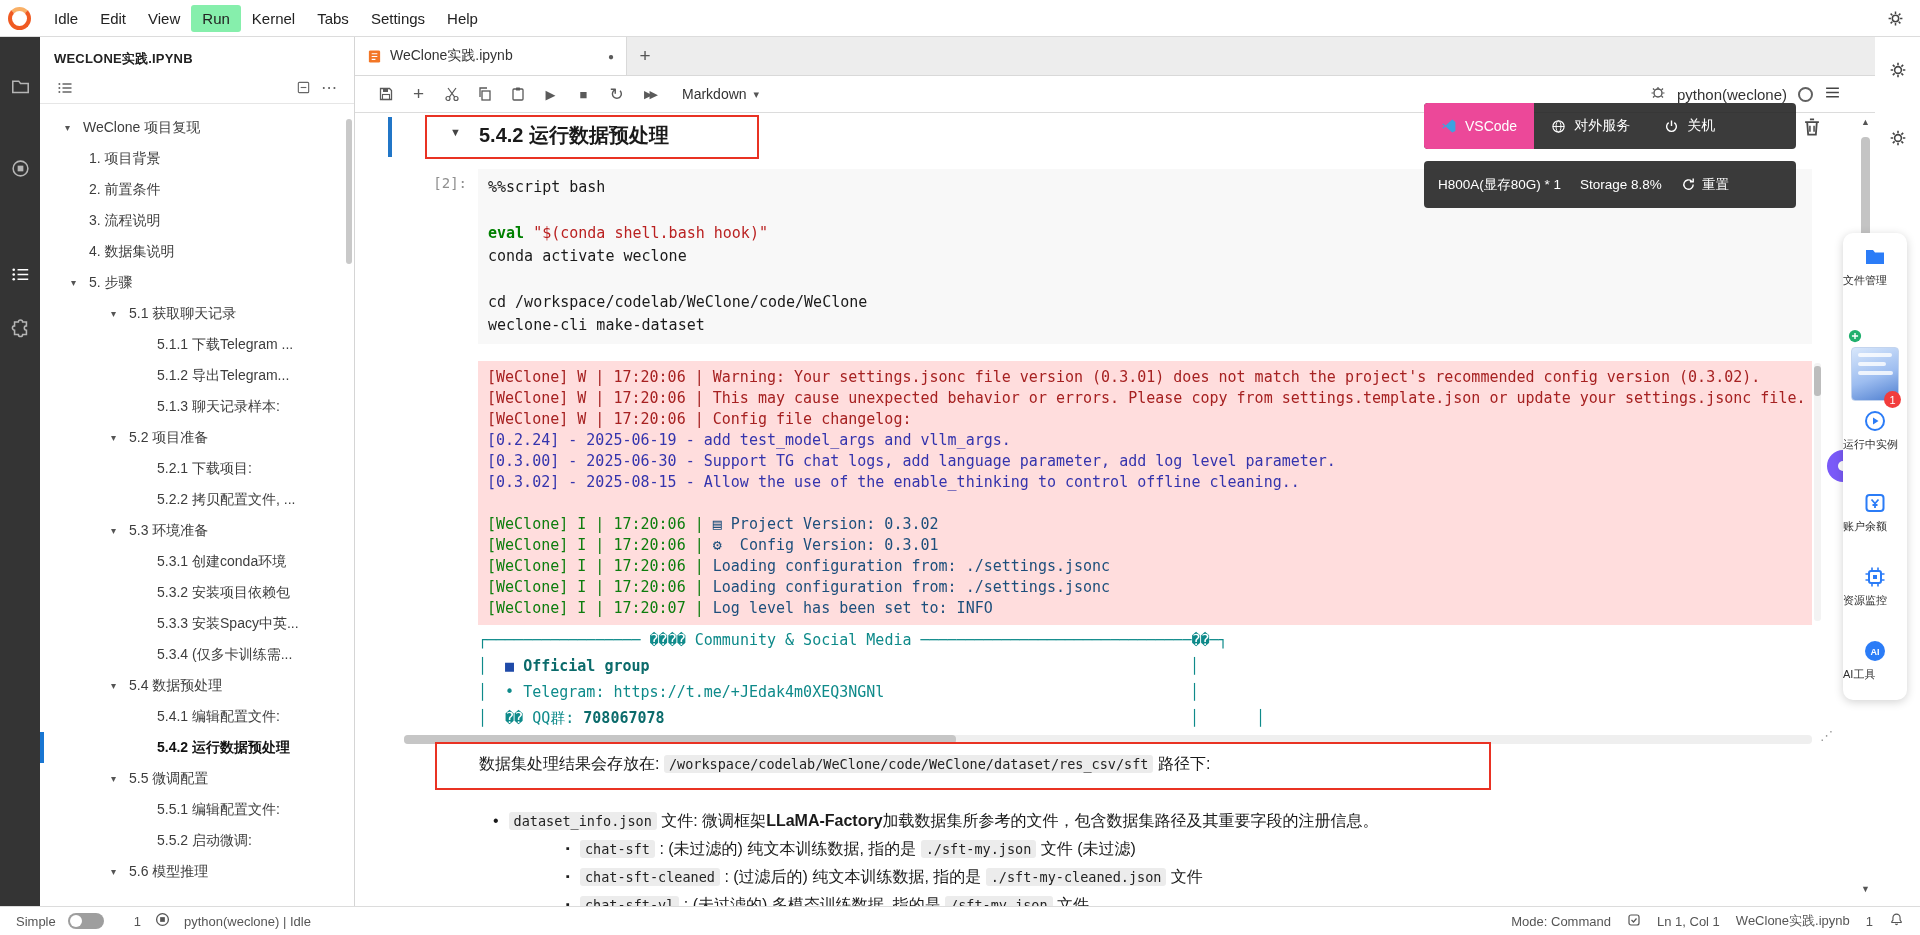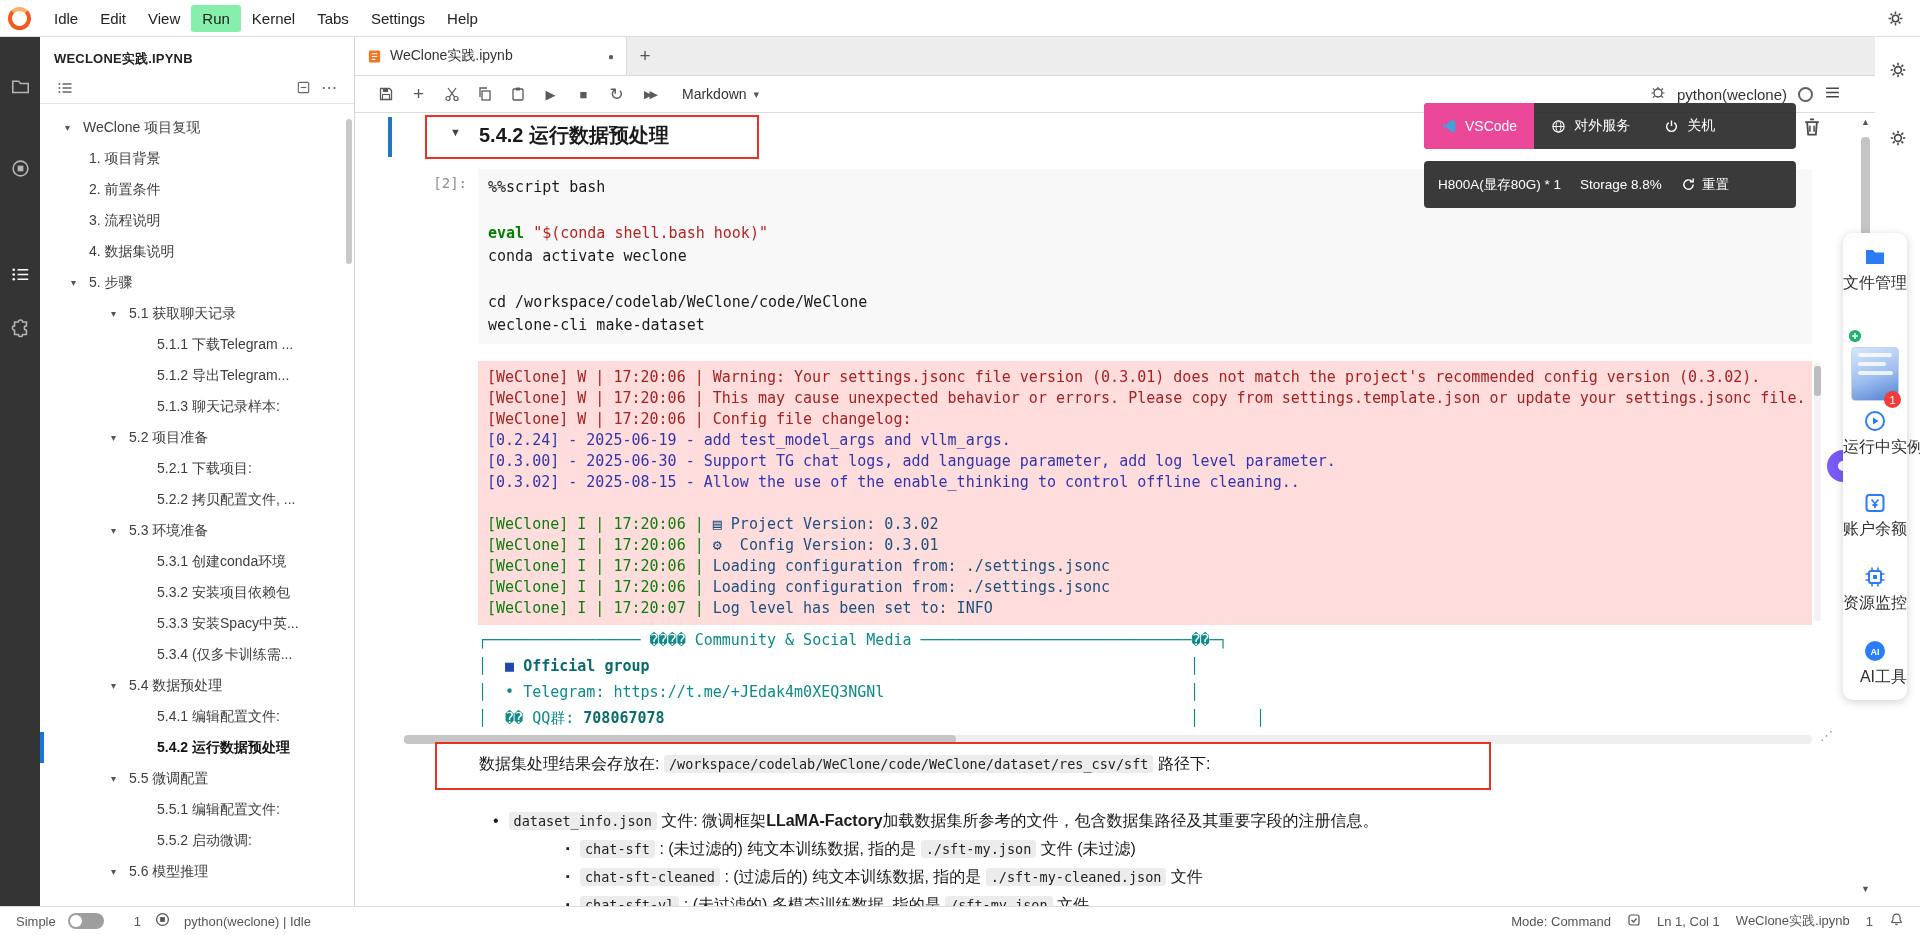--- a/index.html
+++ b/index.html
@@ -111,21 +111,21 @@
 .gpu-row2{margin-top:12px;height:47px;align-items:center;padding:12px 14px;gap:19px;font-size:13.5px;display:flex;background:rgba(30,30,30,.87);border-radius:4px}
 .gbtn{display:flex;align-items:center;gap:8px;padding:0 17px}
 .gbtn.vscode{background:#ec4899}
 .greset{display:flex;align-items:center;gap:6px}
 .trash{position:absolute;left:1801px;top:116px;z-index:50}
 
 
 .dock{position:absolute;left:1843px;top:233px;width:64px;height:467px;background:#fff;border-radius:10px;
   box-shadow:0 2px 10px rgba(0,0,0,.18);z-index:60}
 .dock .dicon{position:absolute;left:20px;width:24px;height:24px}
-.dock .dlabel{position:absolute;left:0;width:100%;text-align:right;font-size:16px;color:#2f2f2f;white-space:nowrap}
+.dock .dlabel{position:absolute;left:0;width:100%;text-align:left;font-size:11px;color:#2f2f2f;white-space:nowrap}
 .greenplus{position:absolute;left:5px;top:96px}
 .thumbnail{position:absolute;left:8px;top:114px;width:48px;height:54px;border-radius:4px;
   background:linear-gradient(160deg,#d8e7fb 0%,#9dbdf0 55%,#4f7fd0 100%);border:1px solid #c3d4ee;overflow:hidden}
 .thumbnail i{display:block;height:4px;background:rgba(255,255,255,.8);margin:5px 6px 0 6px;border-radius:2px}
 .badge{position:absolute;left:41px;top:158px;width:17px;height:17px;border-radius:50%;background:#f23c3c;color:#fff;
   font-size:11px;display:flex;align-items:center;justify-content:center;z-index:61}
 .fab{position:absolute;left:1827px;top:450px;width:32px;height:32px;border-radius:50%;background:#7a5af8;z-index:55;
   display:flex;align-items:center;justify-content:center}
 .fab i{width:10px;height:10px;border-radius:50%;background:#fff;display:block}
 

